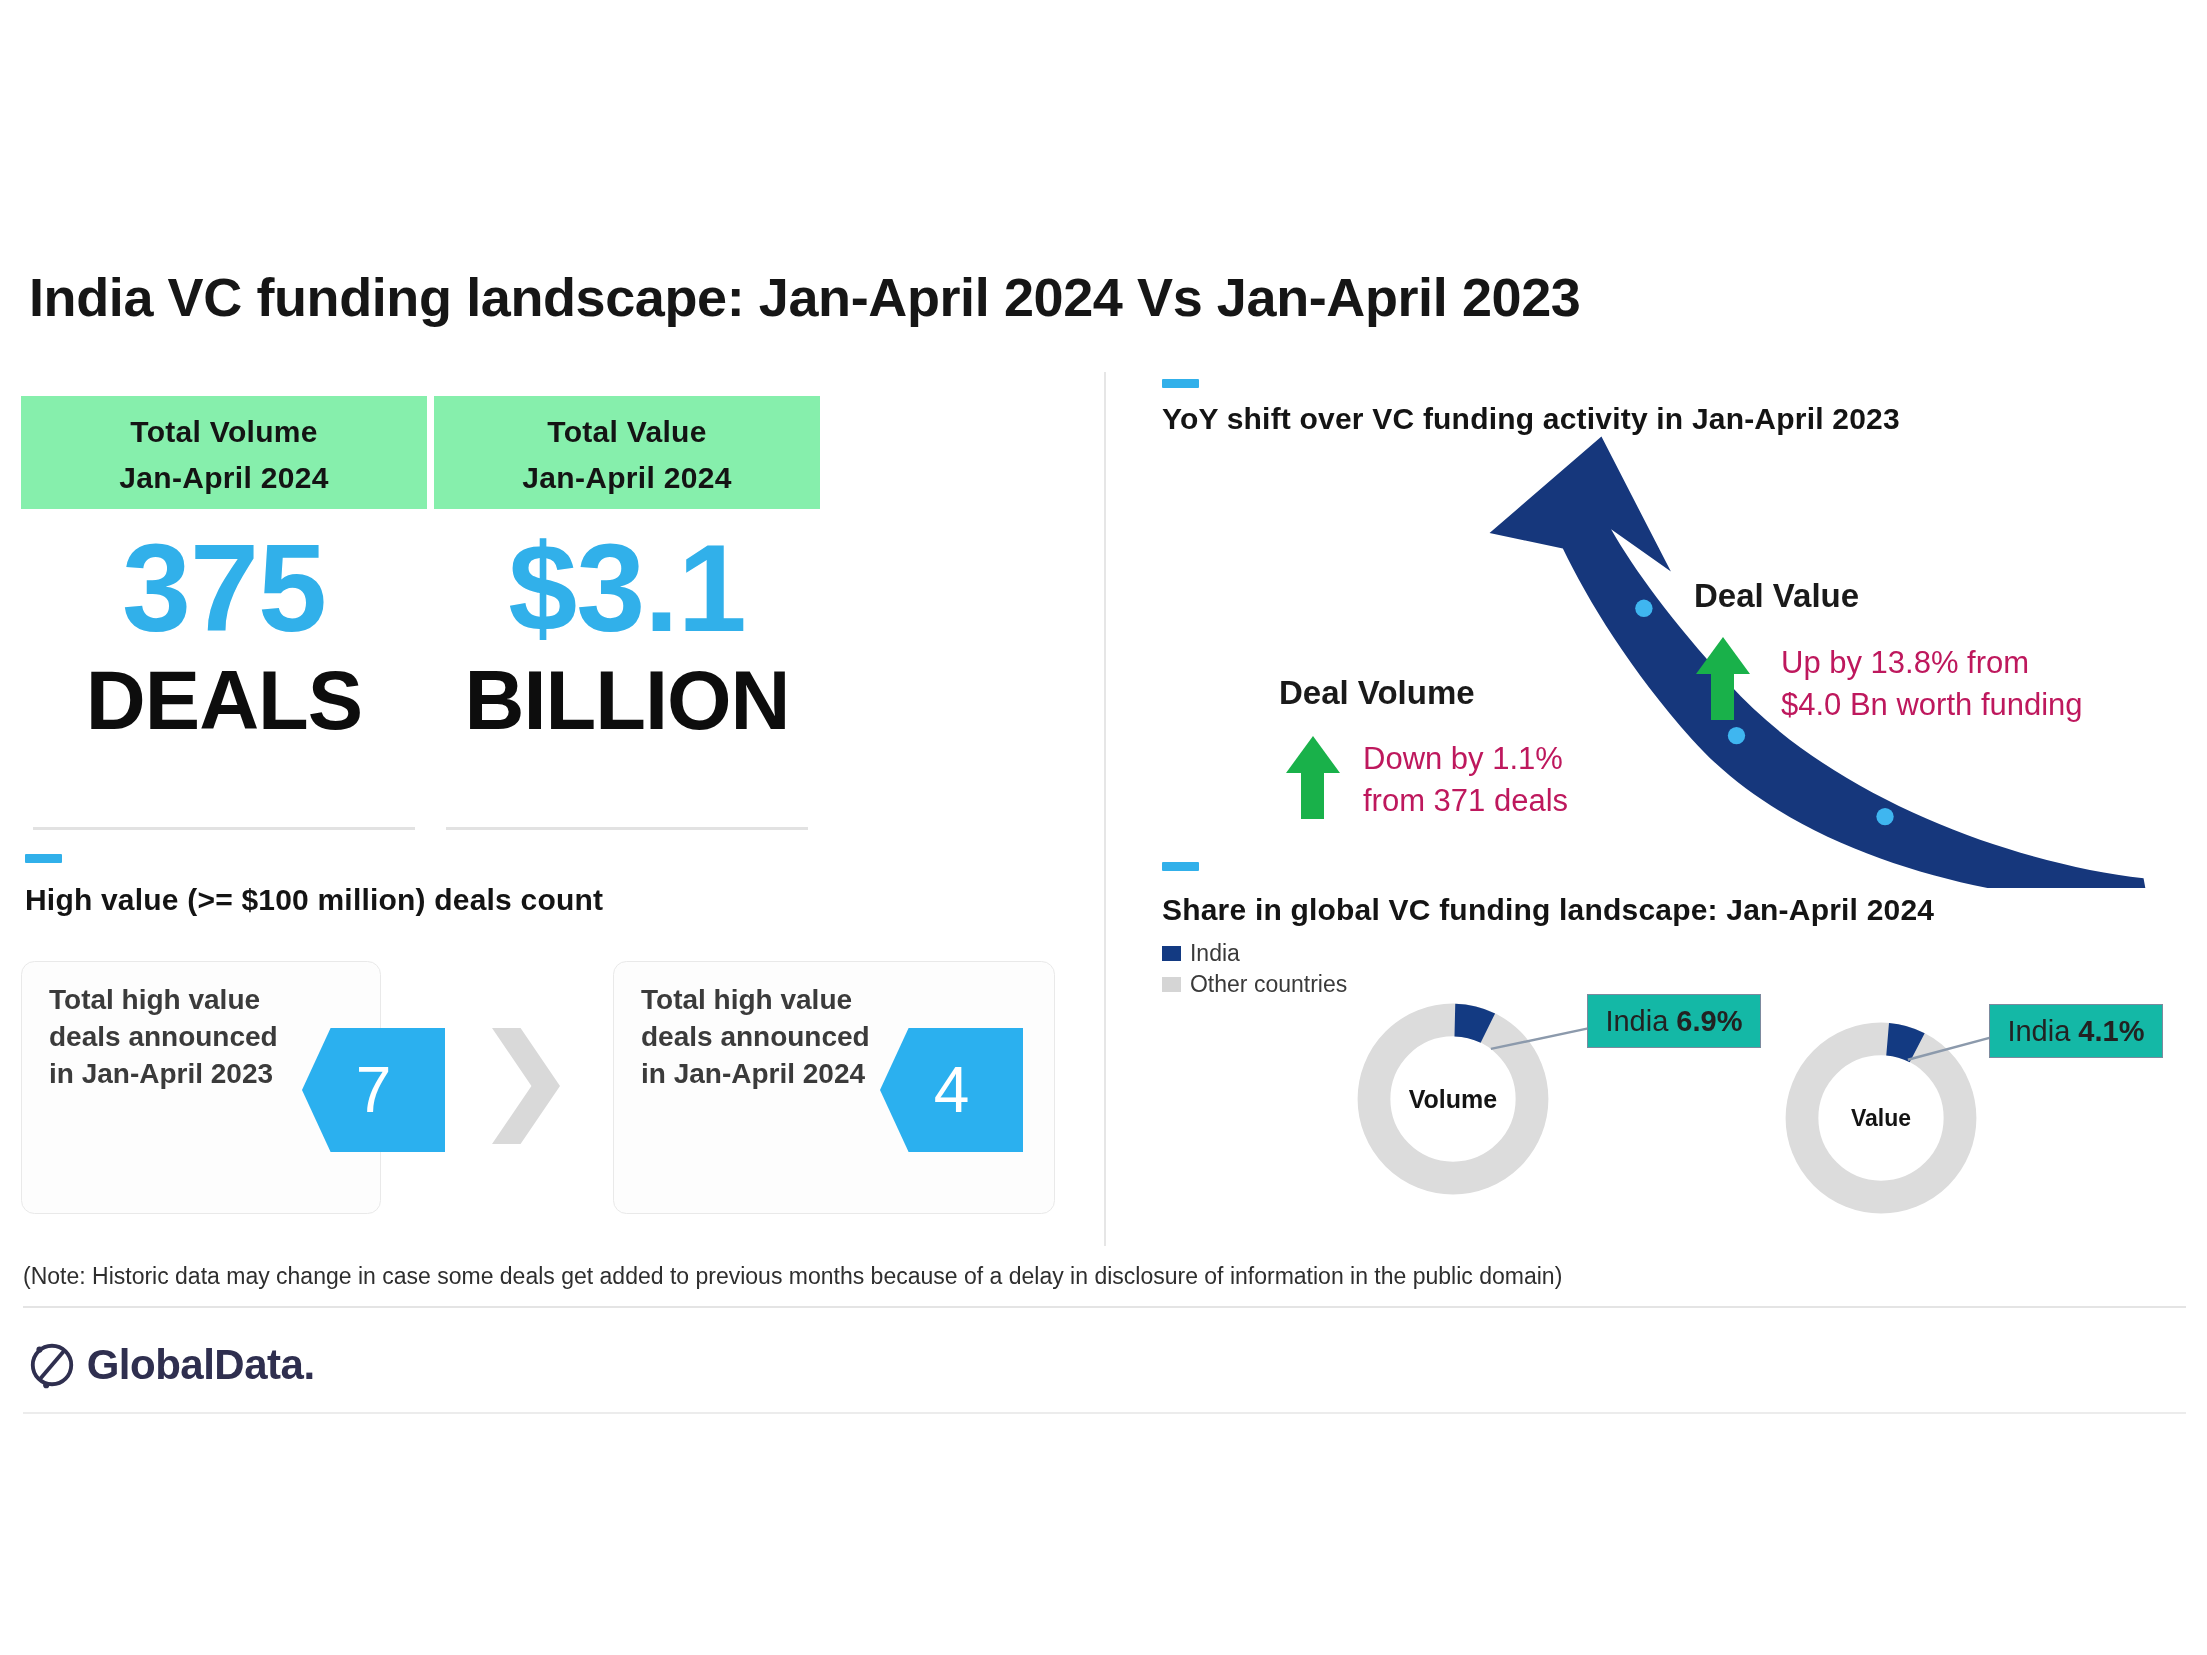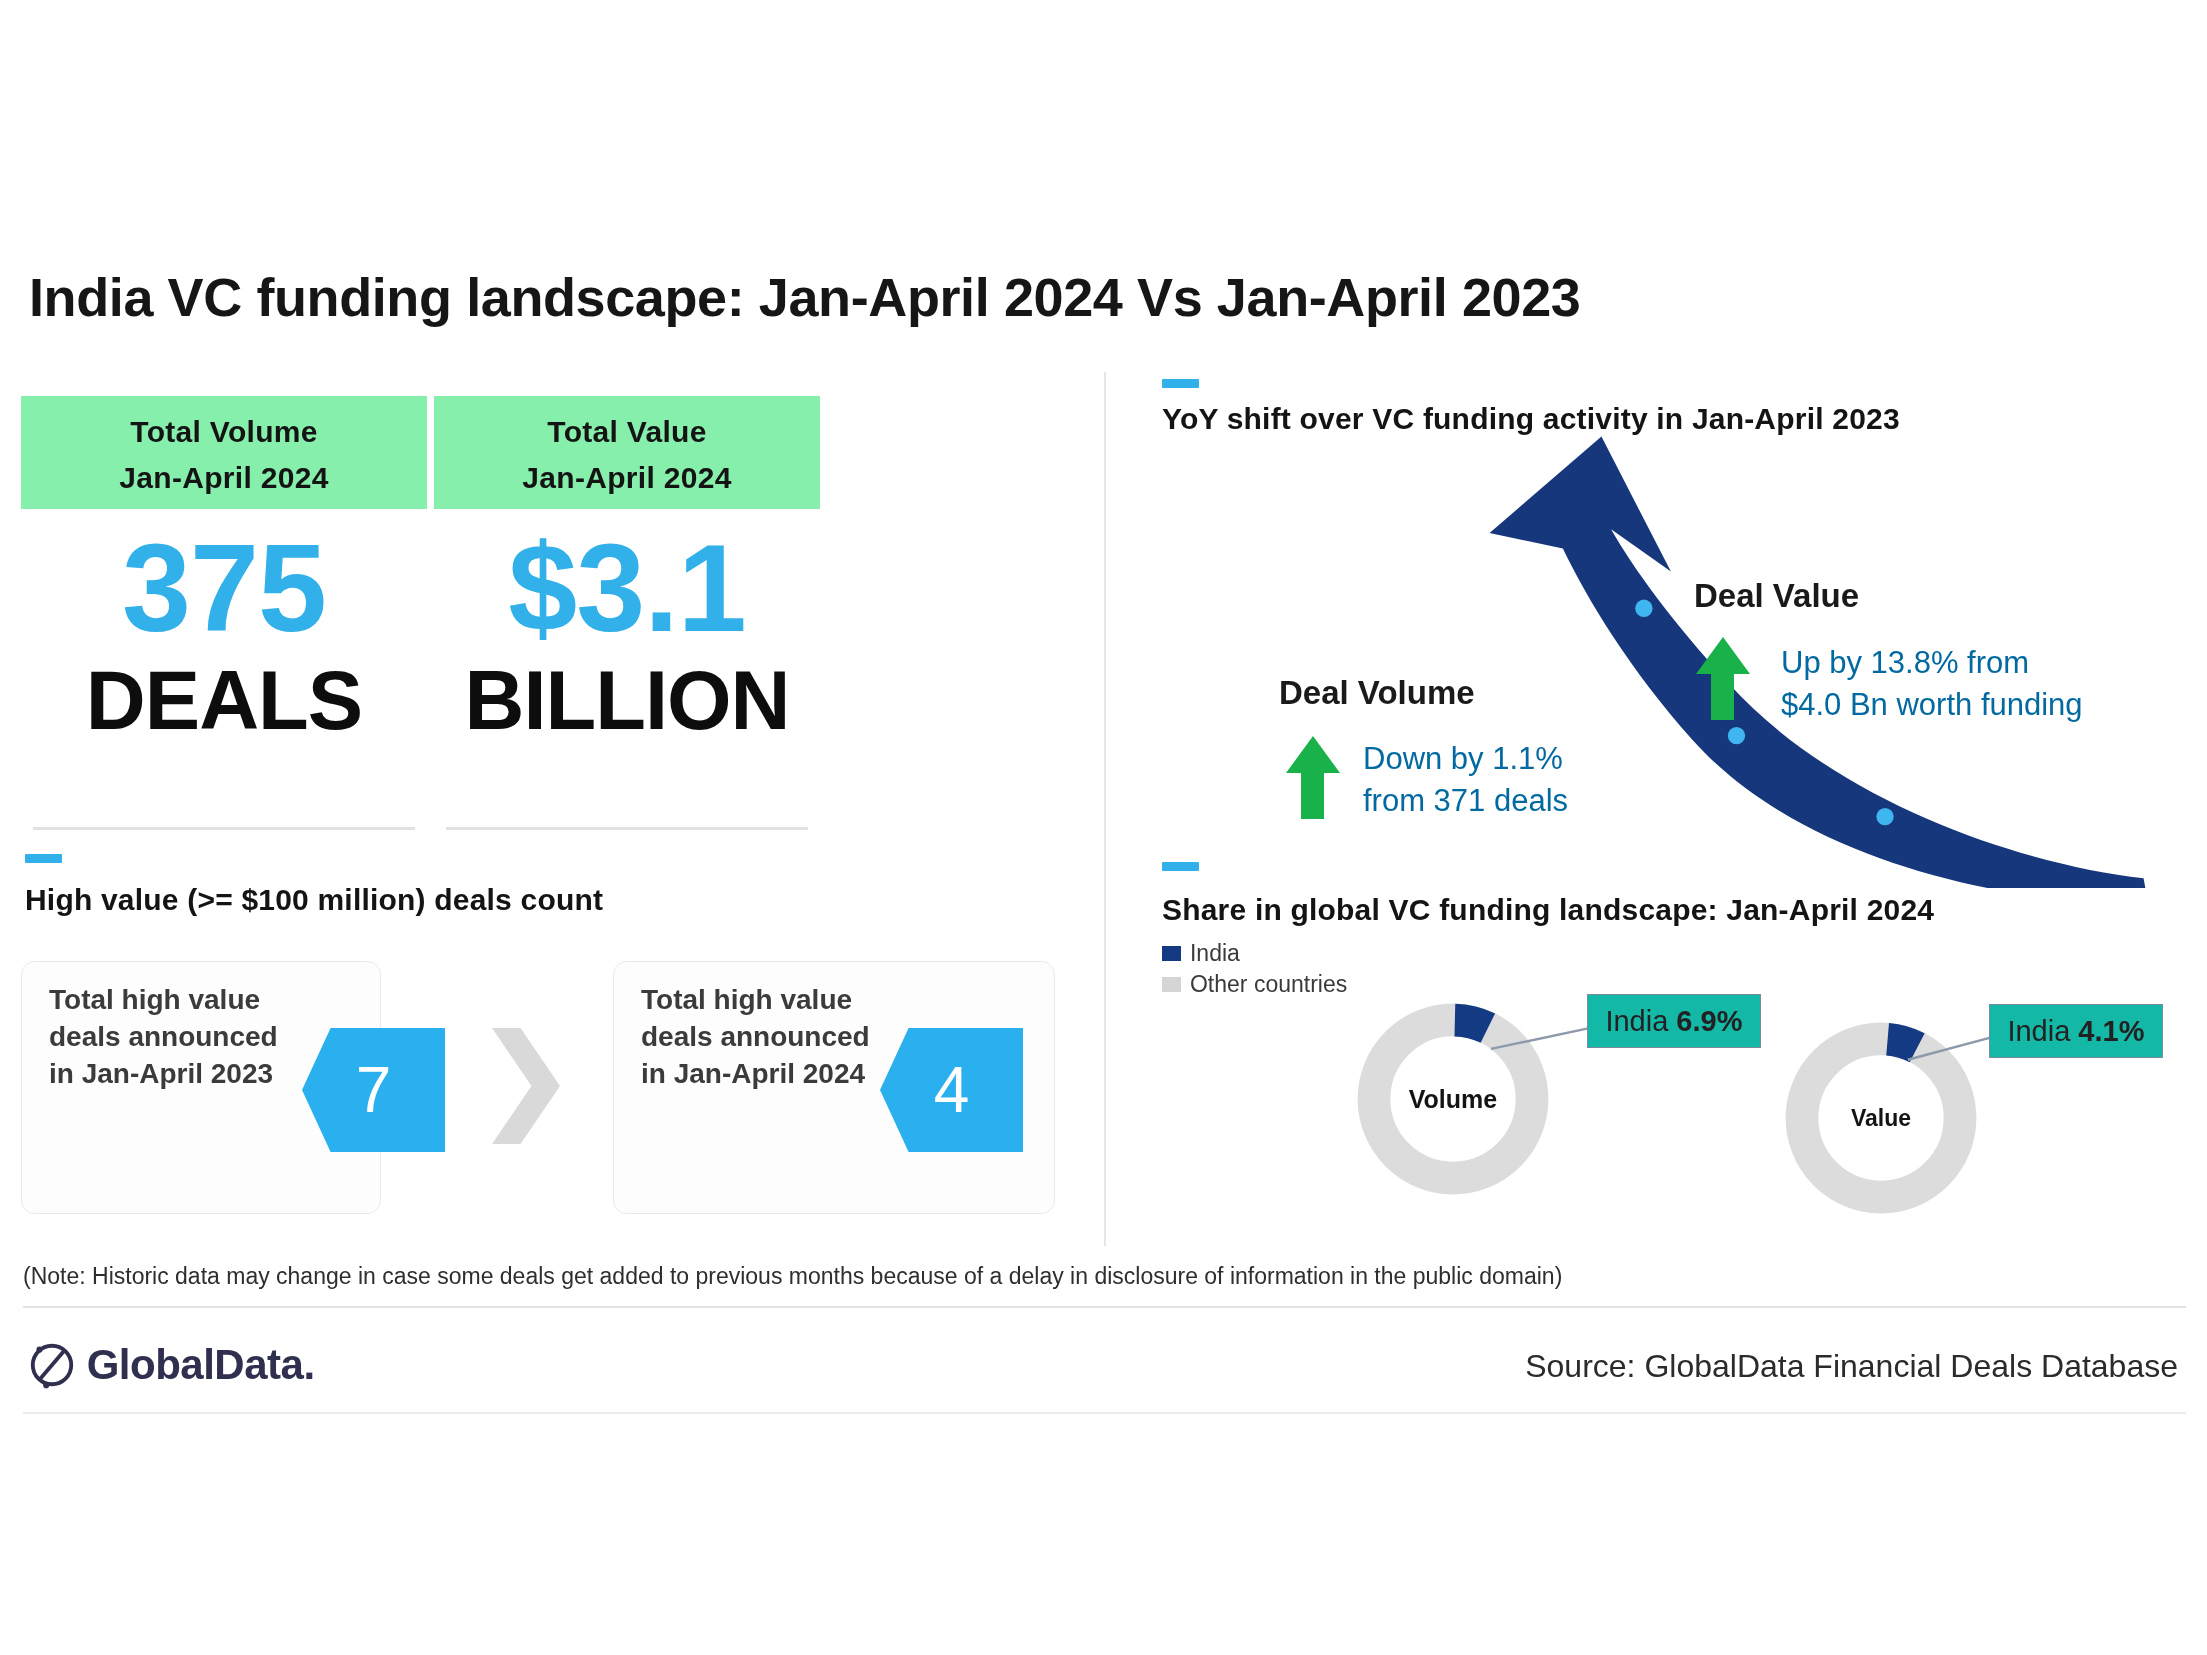--- a/index.html
+++ b/index.html
@@ -176,21 +176,21 @@
   }
   .green-arrow .head {
     position: absolute;
     left: 0; top: 0;
     width: 54px; height: 37px;
     background: #19b14a;
     clip-path: polygon(50% 0%, 100% 100%, 0% 100%);
   }
 
   .blk-label { position: absolute; font-size: 33px; font-weight: bold; color: #1a1a1a; white-space: nowrap; }
-  .blk-body  { position: absolute; font-size: 31px; font-weight: normal; color: #0369a1; line-height: 42px; white-space: nowrap; }
+  .blk-body  { position: absolute; font-size: 31px; font-weight: normal; color: #be185d; line-height: 42px; white-space: nowrap; }
 
   
   .legend { position: absolute; font-size: 23px; color: #3a3a3a; }
   .legend .row { display: flex; align-items: center; height: 31px; }
   .legend .sw { width: 19.3px; height: 15.4px; margin-right: 8.7px; }
   .legend .sw.india { background: #133a82; }
   .legend .sw.other { background: #d5d5d5; }
 
   
   .donut { position: absolute; }
@@ -369,17 +369,16 @@
   <div class="brand">
     <svg class="mark" viewBox="0 0 52 52">
       <circle cx="26" cy="26" r="20" fill="none" stroke="#2f2f4f" stroke-width="4"></circle>
       <line x1="14" y1="40" x2="38" y2="12" stroke="#2f2f4f" stroke-width="4"></line>
       <circle cx="13" cy="10" r="3.2" fill="#2f2f4f"></circle>
       <circle cx="20" cy="47" r="3.2" fill="#2f2f4f"></circle>
     </svg>
     <span>GlobalData.</span>
   </div>
 
-  <div class="source">Source: GlobalData Financial Deals Database</div>
 
   <div class="bottom-band"></div>
 </div>
 
 
 </body></html>

